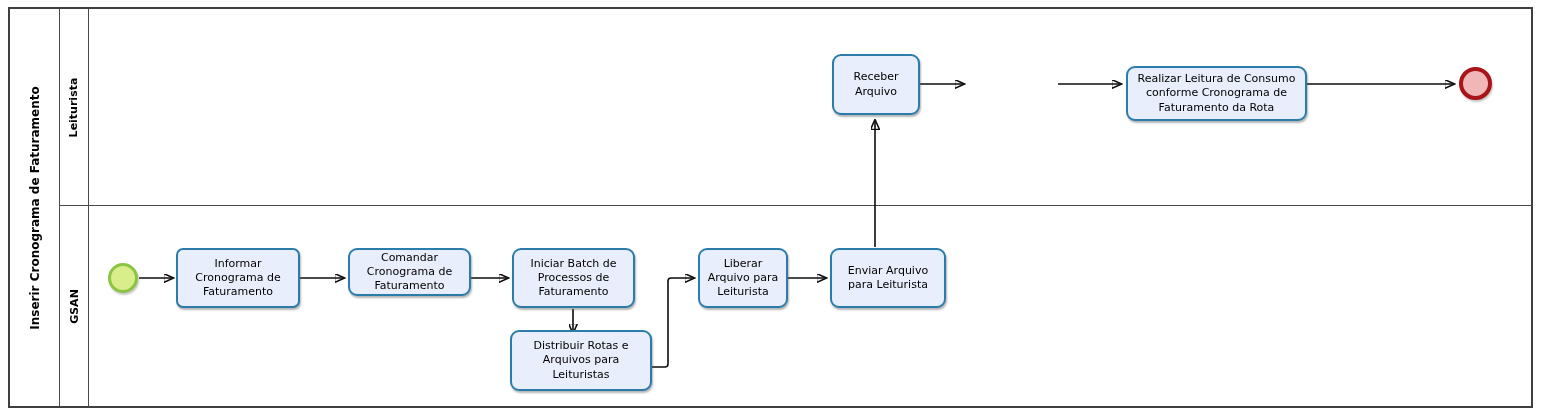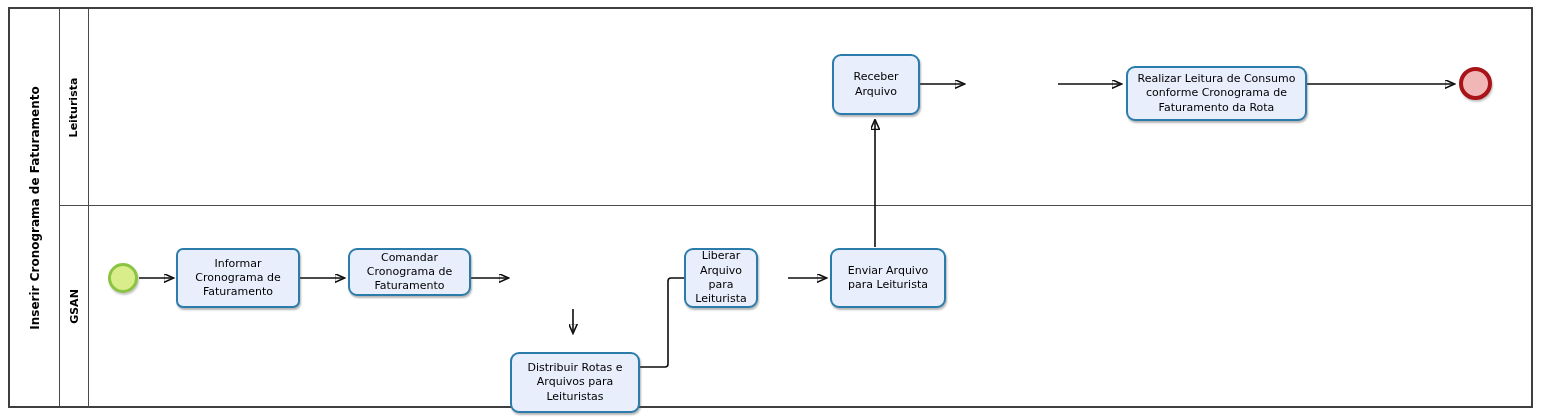--- a/index.html
+++ b/index.html
@@ -137,20 +137,21 @@
     <line x1="920" y1="84" x2="964" y2="84" marker-end="url(#arrow)"></line>
     <line x1="1058" y1="84" x2="1121" y2="84" marker-end="url(#arrow)"></line>
     <line x1="1307" y1="84" x2="1454" y2="84" marker-end="url(#arrow)"></line>
   </svg>
 
   <div class="event event-start"></div>
   <div class="event event-end"></div>
 
   <div class="task" style="left:176px; top:248px; width:124px; height:60px;border-radius:7px;">Informar Cronograma de Faturamento</div>
   <div class="task" style="left:348px; top:248px; width:123px; height:48px;">Comandar Cronograma de Faturamento</div>
-  <div class="task" style="left:510px; top:352px; width:130px; height:61px;">Distribuir  Rotas e Arquivos para Leituristas</div>
-  <div class="task" style="left:684px; top:248px; width:74px; height:60px;">Liberar Arquivo para Leiturista</div>
+  <div class="task" style="left:512px; top:248px; width:123px; height:60px;">Iniciar Batch de Processos de Faturamento</div>
+  <div class="task" style="left:510px; top:330px; width:142px; height:61px;">Distribuir  Rotas e Arquivos para Leituristas</div>
+  <div class="task" style="left:698px; top:248px; width:90px; height:60px;">Liberar Arquivo para Leiturista</div>
   <div class="task" style="left:830px; top:248px; width:116px; height:60px;">Enviar Arquivo para Leiturista</div>
 
   <div class="task" style="left:832px; top:54px; width:88px; height:61px;">Receber Arquivo</div>
   <div class="task" style="left:1126px; top:54px; width:181px; height:55px;margin-top:12px;">Realizar Leitura de Consumo conforme Cronograma de Faturamento da Rota</div>
 
 </div>
 
 </body></html>

